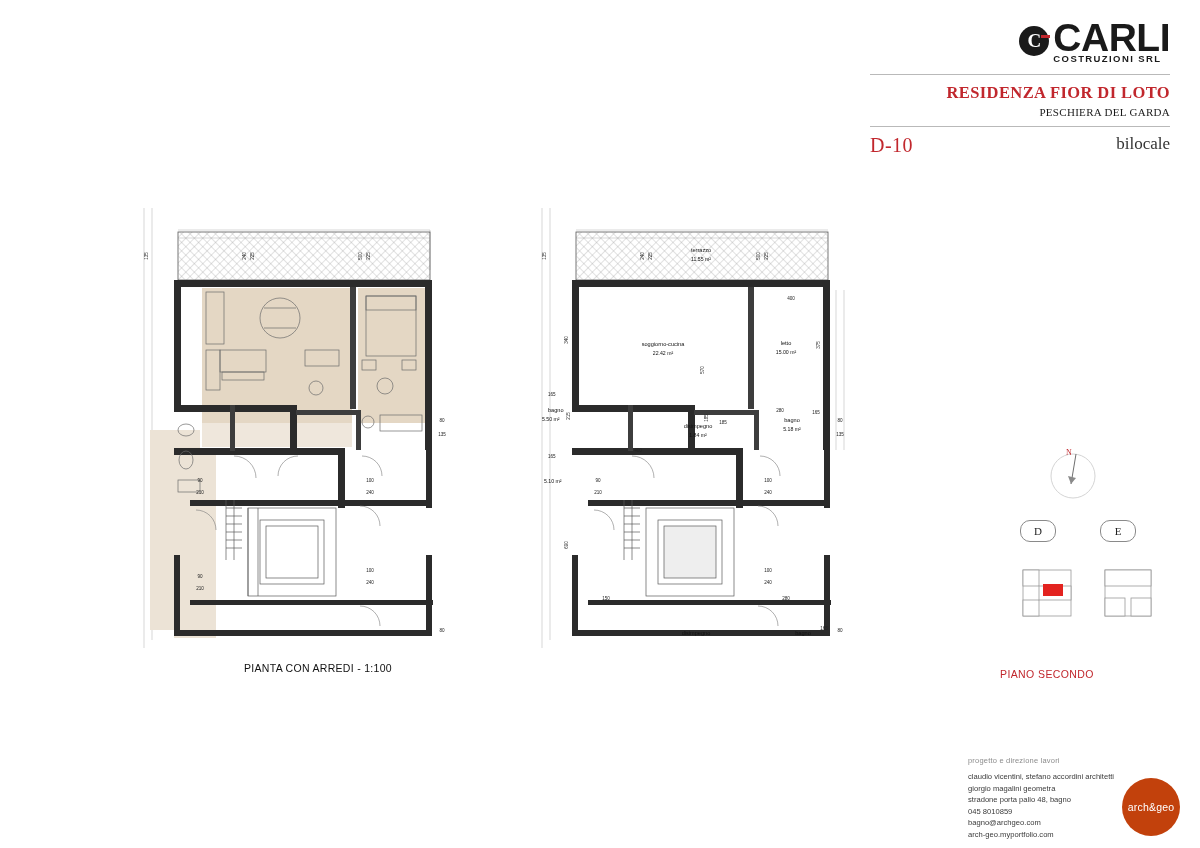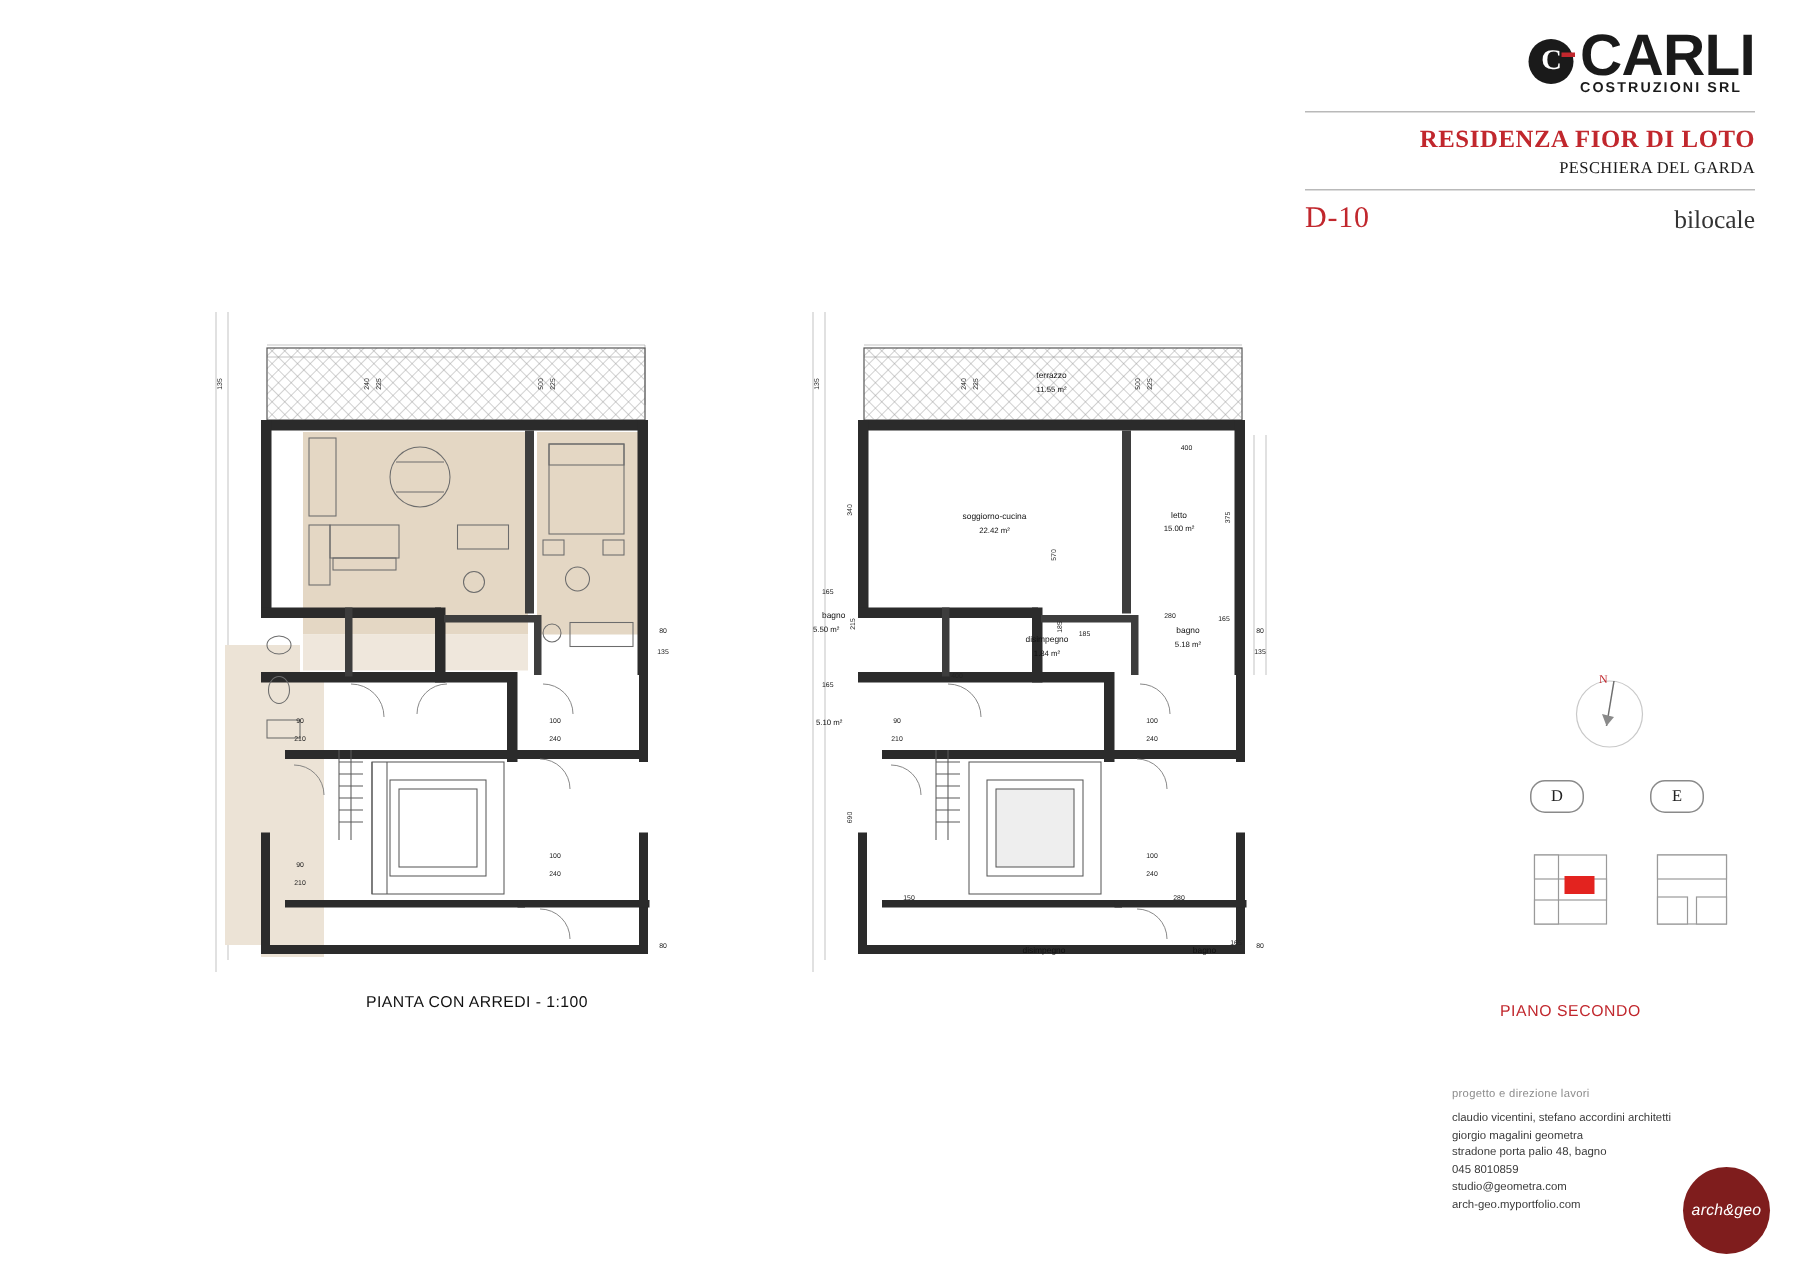--- a/index.html
+++ b/index.html
@@ -26,21 +26,21 @@
   .logo-mark::after{
     content:"";position:absolute;right:-1px;top:9px;width:9px;height:3px;background:#c1272d;
   }
   .logo-text{line-height:1;text-align:left;}
   .logo-main{font-family:"Liberation Sans", sans-serif;font-weight:bold;font-size:39px;letter-spacing:-0.5px;color:#1a1a1a;}
   .logo-sub{font-size:9.5px;letter-spacing:1.4px;color:#1a1a1a;font-weight:bold;margin-top:-3px;}
   .hdr-rule{border-top:1px solid #b9b9b9;margin:10px 0 8px 0;}
   .proj-title{font-family:"Liberation Serif", serif;font-size:16.5px;font-weight:bold;color:#c1272d;letter-spacing:.4px;}
   .proj-sub{font-family:"Liberation Serif", serif;font-size:11px;color:#1a1a1a;letter-spacing:.3px;margin-top:3px;}
   .hdr-rule2{border-top:1px solid #b9b9b9;margin:8px 0 7px 0;}
-  .code-row{display:flex;justify-content:space-between;align-items:flex-end;}
+  .code-row{display:flex;justify-content:space-between;align-items:flex-start;}
   .unit-code{font-family:"Liberation Serif", serif;font-size:20px;color:#c1272d;letter-spacing:.5px;}
   .unit-type{font-family:"Liberation Serif", serif;font-size:17px;color:#333;}
 
   
   .caption{position:absolute;font-size:10.5px;letter-spacing:.3px;color:#111;text-align:center;}
   #cap-a{left:148px;top:662px;width:340px;}
   #cap-b{left:548px;top:662px;width:340px;}
 
   
   .plan{position:absolute;}
@@ -56,27 +56,27 @@
     display:flex;align-items:center;justify-content:center;
     font-family:"Liberation Serif", serif;font-size:11px;color:#222;background:#fff;
   }
   #tab-d{left:10px;top:0;}
   #tab-e{left:90px;top:0;}
   .keyplan{position:absolute;left:1005px;top:558px;width:160px;height:70px;}
   .floor-label{position:absolute;left:1000px;top:668px;width:170px;text-align:left;
     font-size:10.5px;letter-spacing:.4px;color:#c1272d;}
 
   
-  .footer{position:absolute;left:968px;top:724px;width:200px;}
+  .footer{position:absolute;left:968px;top:756px;width:200px;}
   .footer-kicker{font-size:7.5px;color:#8c8c8c;letter-spacing:.2px;margin-bottom:6px;}
   .footer-line{font-size:7.6px;color:#3a3a3a;line-height:1.52;font-weight:normal;}
   .archgeo{
     position:absolute;left:1122px;top:778px;width:58px;height:58px;border-radius:50%;
-    background:#7f1d1d;color:#fff;display:flex;align-items:center;justify-content:center;
-    font-size:10.5px;letter-spacing:.2px;font-style:italic;
+    background:#c2410c;color:#fff;display:flex;align-items:center;justify-content:center;
+    font-size:10.5px;letter-spacing:.2px;
   }
   .lbl{font-size:4.6px;fill:#222;font-family:"Liberation Sans",sans-serif;}
   .lbl-room{font-size:5.6px;fill:#111;font-family:"Liberation Sans",sans-serif;}
   .lbl-area{font-size:5.2px;fill:#111;font-family:"Liberation Sans",sans-serif;}
 </style>
 </head>
 <body>
 
 <div class="sheet">
 
@@ -376,20 +376,20 @@
     </svg>
   </div>
   <div class="floor-label">PIANO SECONDO</div>
 
   <div class="footer">
     <div class="footer-kicker">progetto e direzione lavori</div>
     <div class="footer-line">claudio vicentini, stefano accordini architetti</div>
     <div class="footer-line">giorgio magalini geometra</div>
     <div class="footer-line">stradone porta palio 48, bagno</div>
     <div class="footer-line">045 8010859</div>
-    <div class="footer-line">studio@geometra.com</div>
+    <div class="footer-line">bagno@archgeo.com</div>
     <div class="footer-line">arch-geo.myportfolio.com</div>
   </div>
   <div class="archgeo">
     <span>arch&amp;geo</span>
   </div>
 
 </div>
 
 </body></html>

